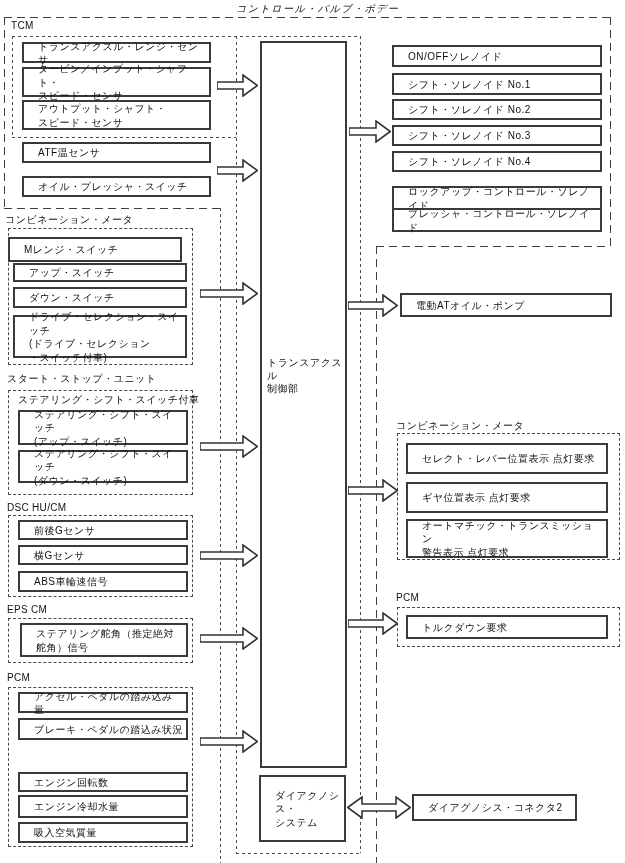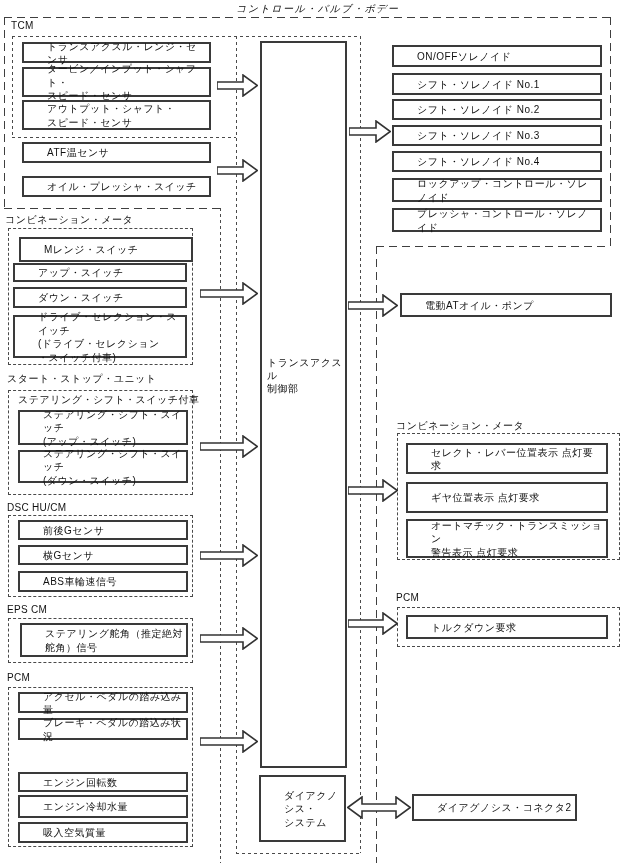--- a/index.html
+++ b/index.html
@@ -4,21 +4,21 @@
 <style>
   html,body{margin:0;padding:0;background:#fff;}
   #stage{
     position:relative;width:625px;height:863px;background:#ffffff;
     font-family:"Liberation Sans","DejaVu Sans",sans-serif;color:#111;
     overflow:hidden;
   }
   .box{
     position:absolute;border:2px solid #3a3a3a;background:#fff;
     display:flex;align-items:center;box-sizing:border-box;
-    font-size:10px;line-height:1.35;padding:1px 3px 0 23px;
+    font-size:10px;line-height:1.35;padding:1px 3px 0 14px;
     white-space:pre-line;letter-spacing:0.5px;
   }
   .slabel{position:absolute;font-size:10px;letter-spacing:0.5px;white-space:nowrap;}
   .latin{font-size:10px;letter-spacing:0.3px;}
   .dashbox{position:absolute;border:1px dashed #4a4a4a;box-sizing:border-box;}
   .dl-h{position:absolute;height:1px;background:repeating-linear-gradient(90deg,#3f3f3f 0 8px,transparent 8px 13px);}
   .dl-v{position:absolute;width:1px;background:repeating-linear-gradient(180deg,#3f3f3f 0 8px,transparent 8px 13px);}
   .df-h{position:absolute;height:1px;background:repeating-linear-gradient(90deg,#4a4a4a 0 3px,transparent 3px 6px);}
   .df-v{position:absolute;width:1px;background:repeating-linear-gradient(180deg,#4a4a4a 0 3px,transparent 3px 6px);}
   .arrow{position:absolute;}
@@ -51,21 +51,21 @@
   <div class="box" style="left:22px;top:42px;width:189px;height:21px">トランスアクスル・レンジ・センサ</div>
   <div class="box" style="left:22px;top:67px;width:189px;height:30px">タービン／インプット・シャフト・
 スピード・センサ</div>
   <div class="box" style="left:22px;top:100px;width:189px;height:30px">アウトプット・シャフト・
 スピード・センサ</div>
   <div class="box" style="left:22px;top:142px;width:189px;height:21px">ATF温センサ</div>
   <div class="box" style="left:22px;top:176px;width:189px;height:21px">オイル・プレッシャ・スイッチ</div>
 
   <div class="slabel" style="left:5px;top:213px">コンビネーション・メータ</div>
   <div class="dashbox" style="left:8px;top:228px;width:185px;height:137px"></div>
-  <div class="box" style="left:19px;top:237px;width:174px;height:25px">Mレンジ・スイッチ</div>
+  <div class="box" style="left:8px;top:237px;width:174px;height:25px">Mレンジ・スイッチ</div>
   <div class="box" style="left:13px;top:263px;width:174px;height:19px">アップ・スイッチ</div>
   <div class="box" style="left:13px;top:287px;width:174px;height:21px">ダウン・スイッチ</div>
   <div class="box" style="left:13px;top:315px;width:174px;height:43px">ドライブ・セレクション・スイッチ
 (ドライブ・セレクション
 ・スイッチ付車)</div>
 
   <div class="slabel" style="left:7px;top:372px">スタート・ストップ・ユニット</div>
   <div class="dashbox" style="left:8px;top:390px;width:185px;height:105px"></div>
   <div class="slabel" style="left:18px;top:393px">ステアリング・シフト・スイッチ付車</div>
   <div class="box" style="left:18px;top:410px;width:170px;height:35px">ステアリング・シフト・スイッチ
@@ -97,21 +97,21 @@
 制御部</span>
   </div>
   <div class="box" style="left:259px;top:775px;width:87px;height:67px">ダイアクノシス・
 システム</div>
 
   <div class="box" style="left:392px;top:45px;width:210px;height:22px">ON/OFFソレノイド</div>
   <div class="box" style="left:392px;top:73px;width:210px;height:22px">シフト・ソレノイド No.1</div>
   <div class="box" style="left:392px;top:99px;width:210px;height:21px">シフト・ソレノイド No.2</div>
   <div class="box" style="left:392px;top:125px;width:210px;height:21px">シフト・ソレノイド No.3</div>
   <div class="box" style="left:392px;top:151px;width:210px;height:21px">シフト・ソレノイド No.4</div>
-  <div class="box" style="left:392px;top:178px;width:210px;height:24px">ロックアップ・コントロール・ソレノイド</div>
+  <div class="box" style="left:392px;top:186px;width:210px;height:24px">ロックアップ・コントロール・ソレノイド</div>
   <div class="box" style="left:392px;top:208px;width:210px;height:24px">プレッシャ・コントロール・ソレノイド</div>
 
   <div class="box" style="left:400px;top:293px;width:212px;height:24px">電動ATオイル・ポンプ</div>
 
   <div class="slabel" style="left:396px;top:419px">コンビネーション・メータ</div>
   <div class="dashbox" style="left:397px;top:433px;width:223px;height:127px"></div>
   <div class="box" style="left:406px;top:443px;width:202px;height:31px">セレクト・レバー位置表示 点灯要求</div>
   <div class="box" style="left:406px;top:482px;width:202px;height:31px">ギヤ位置表示 点灯要求</div>
   <div class="box" style="left:406px;top:519px;width:202px;height:39px">オートマチック・トランスミッション
 警告表示 点灯要求</div>

